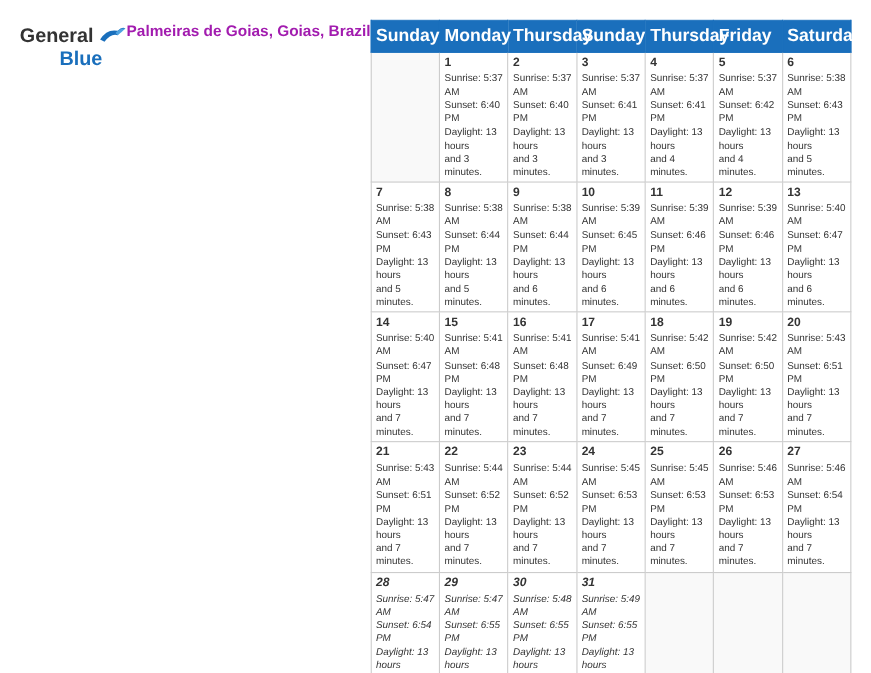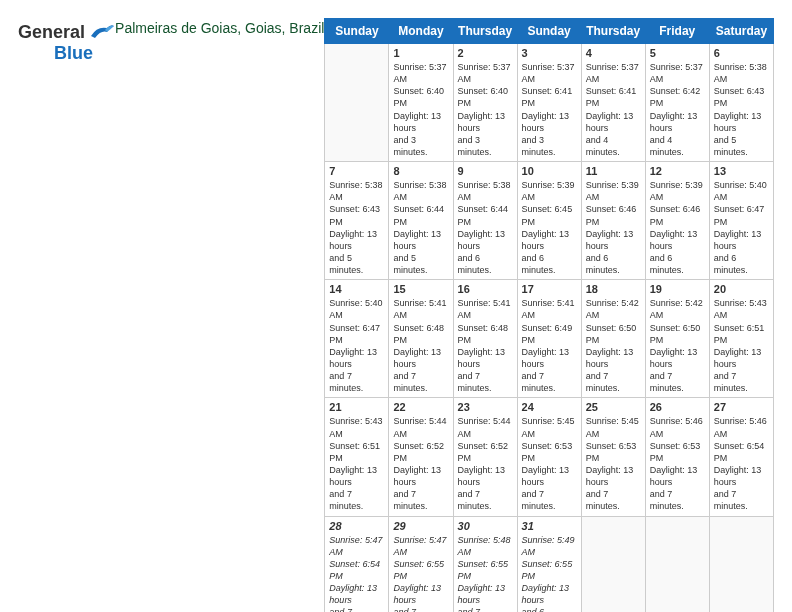--- a/index.html
+++ b/index.html
@@ -43,37 +43,38 @@
       text-align: right;
     }
     .main-title {
       font-size: 32px;
       font-weight: bold;
       color: #333;
       line-height: 1.1;
     }
     .sub-title {
       font-size: 14px;
-      color: #14532d;
+      color: #a21caf;
       margin-top: 2px;
+      font-weight: bold;
     }
     .calendar {
       flex: 1;
       border: 1px solid #ccc;
       border-collapse: collapse;
       width: 100%;
       table-layout: fixed;
     }
     .calendar th {
       background: #1a6fbc;
       color: #fff;
-      font-size: 12px;
+      font-size: 16px;
       font-weight: bold;
       padding: 5px 4px;
-      text-align: center;
+      text-align: left;
       border: 1px solid #1a6fbc;
     }
     .calendar td {
       border: 1px solid #ccc;
       vertical-align: top;
       padding: 3px 4px;
       font-size: 9.5px;
       color: #333;
       height: 85px;
     }

